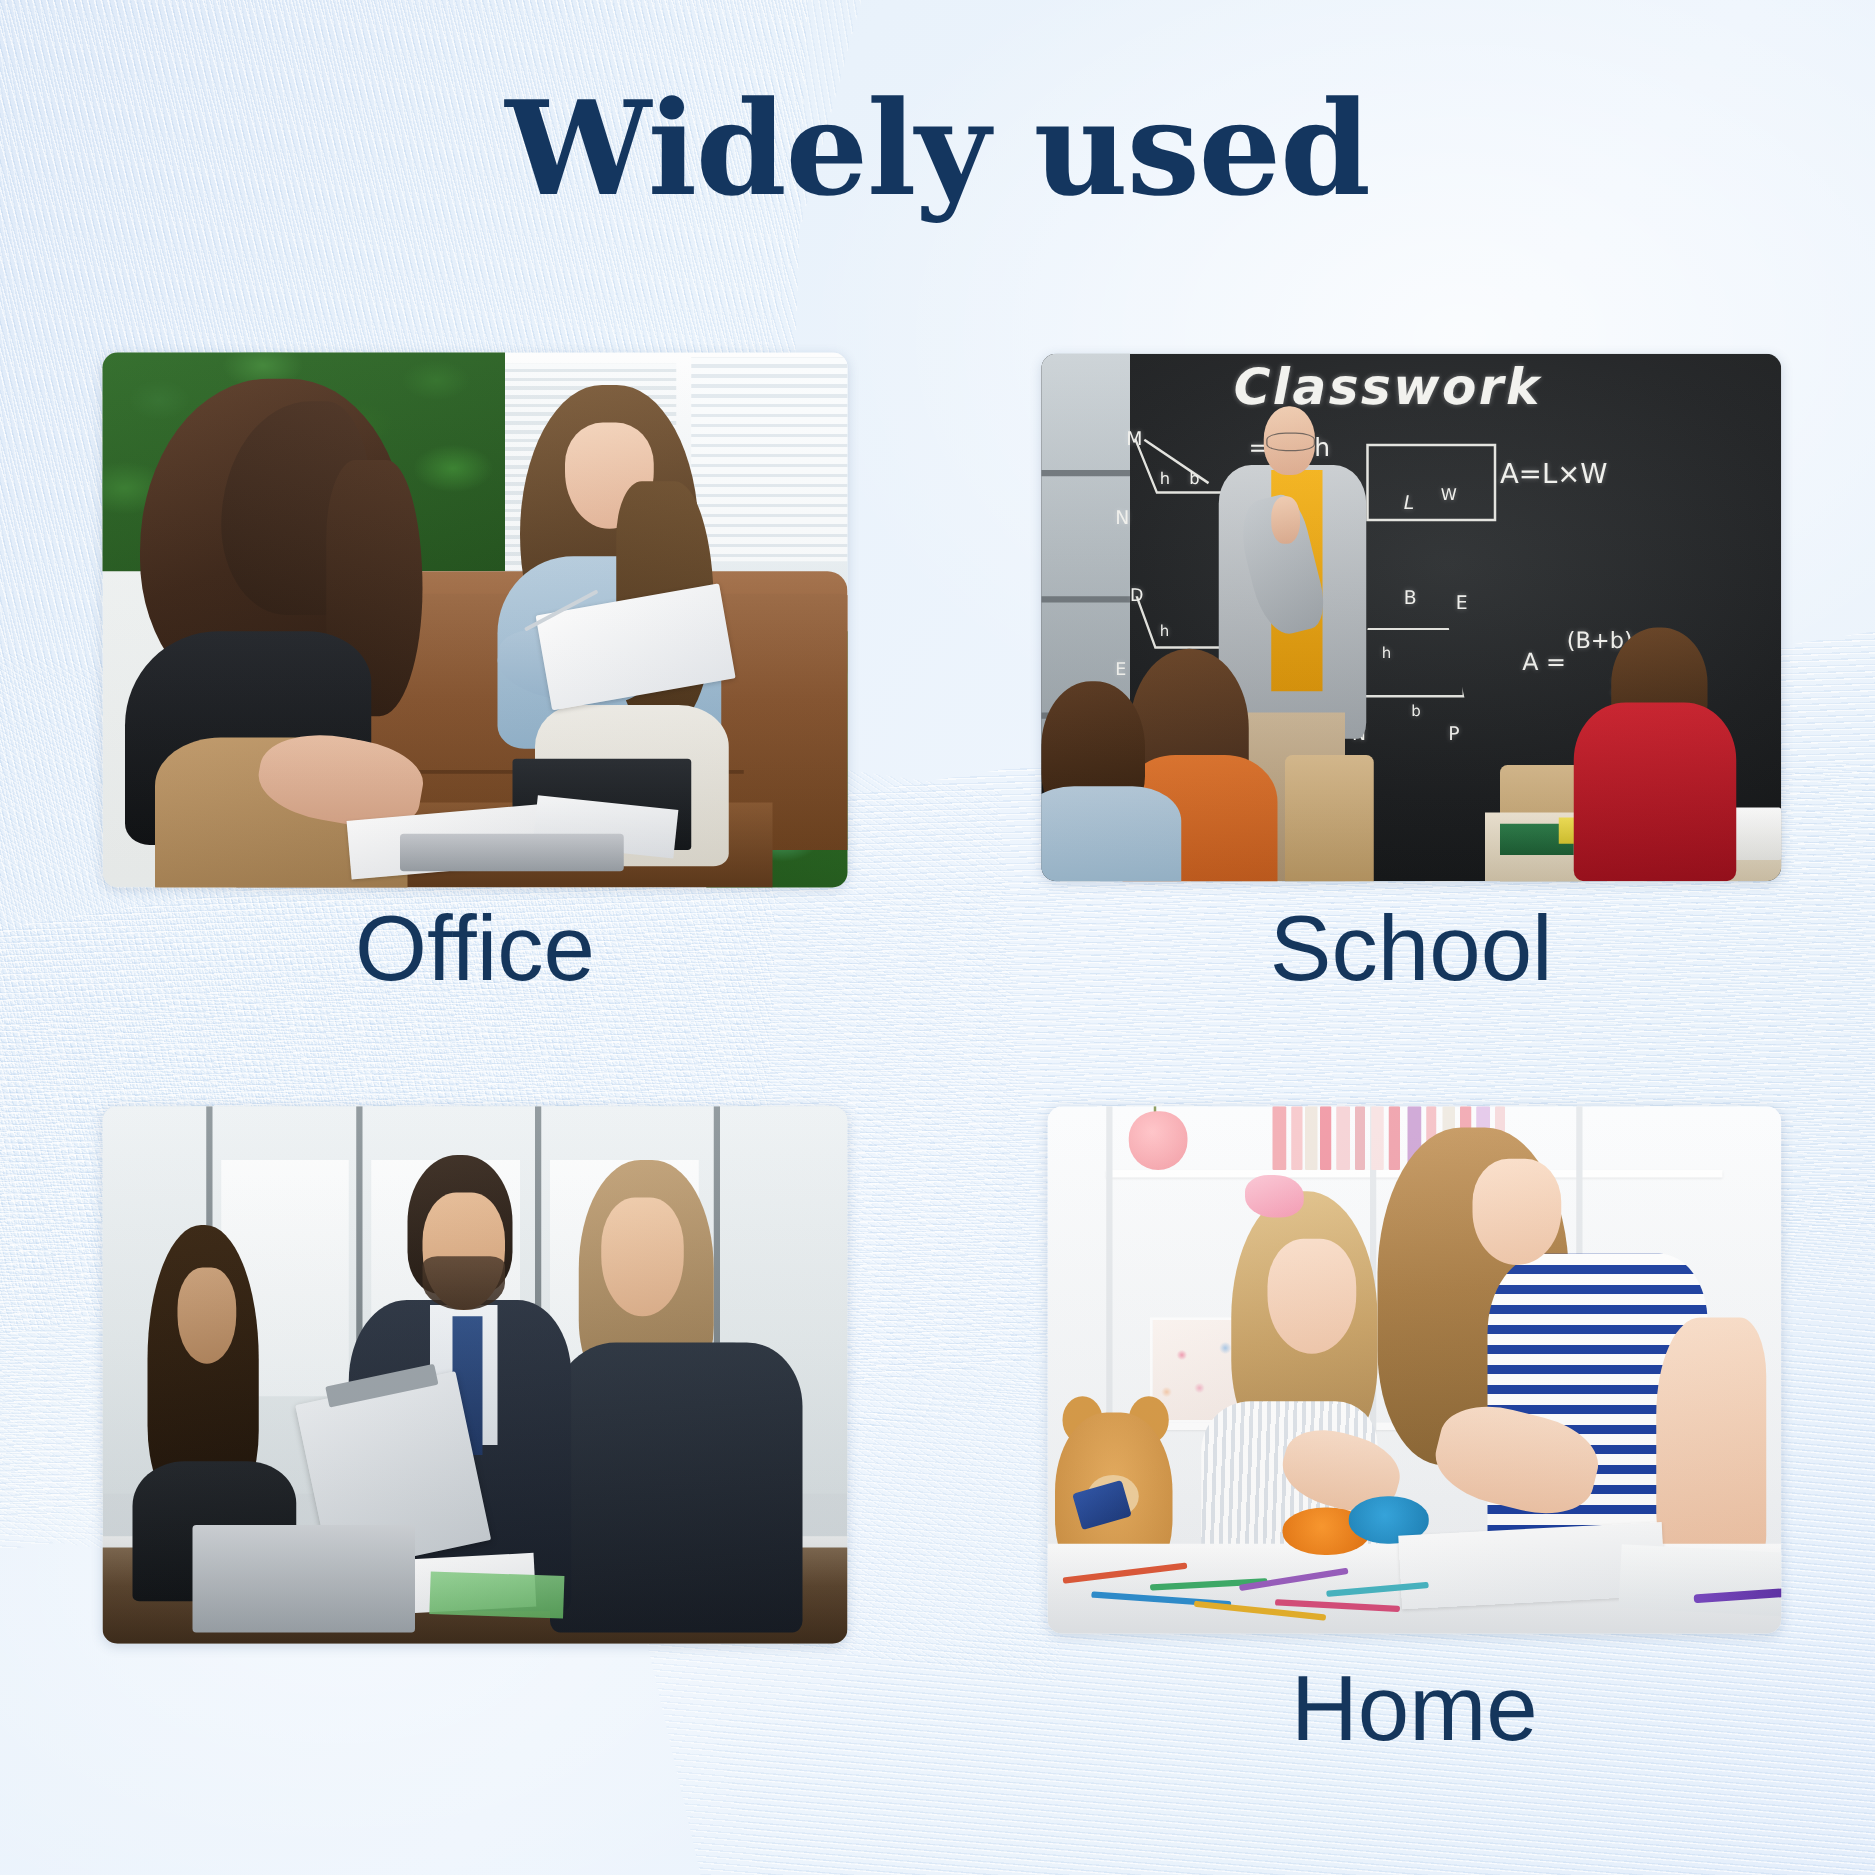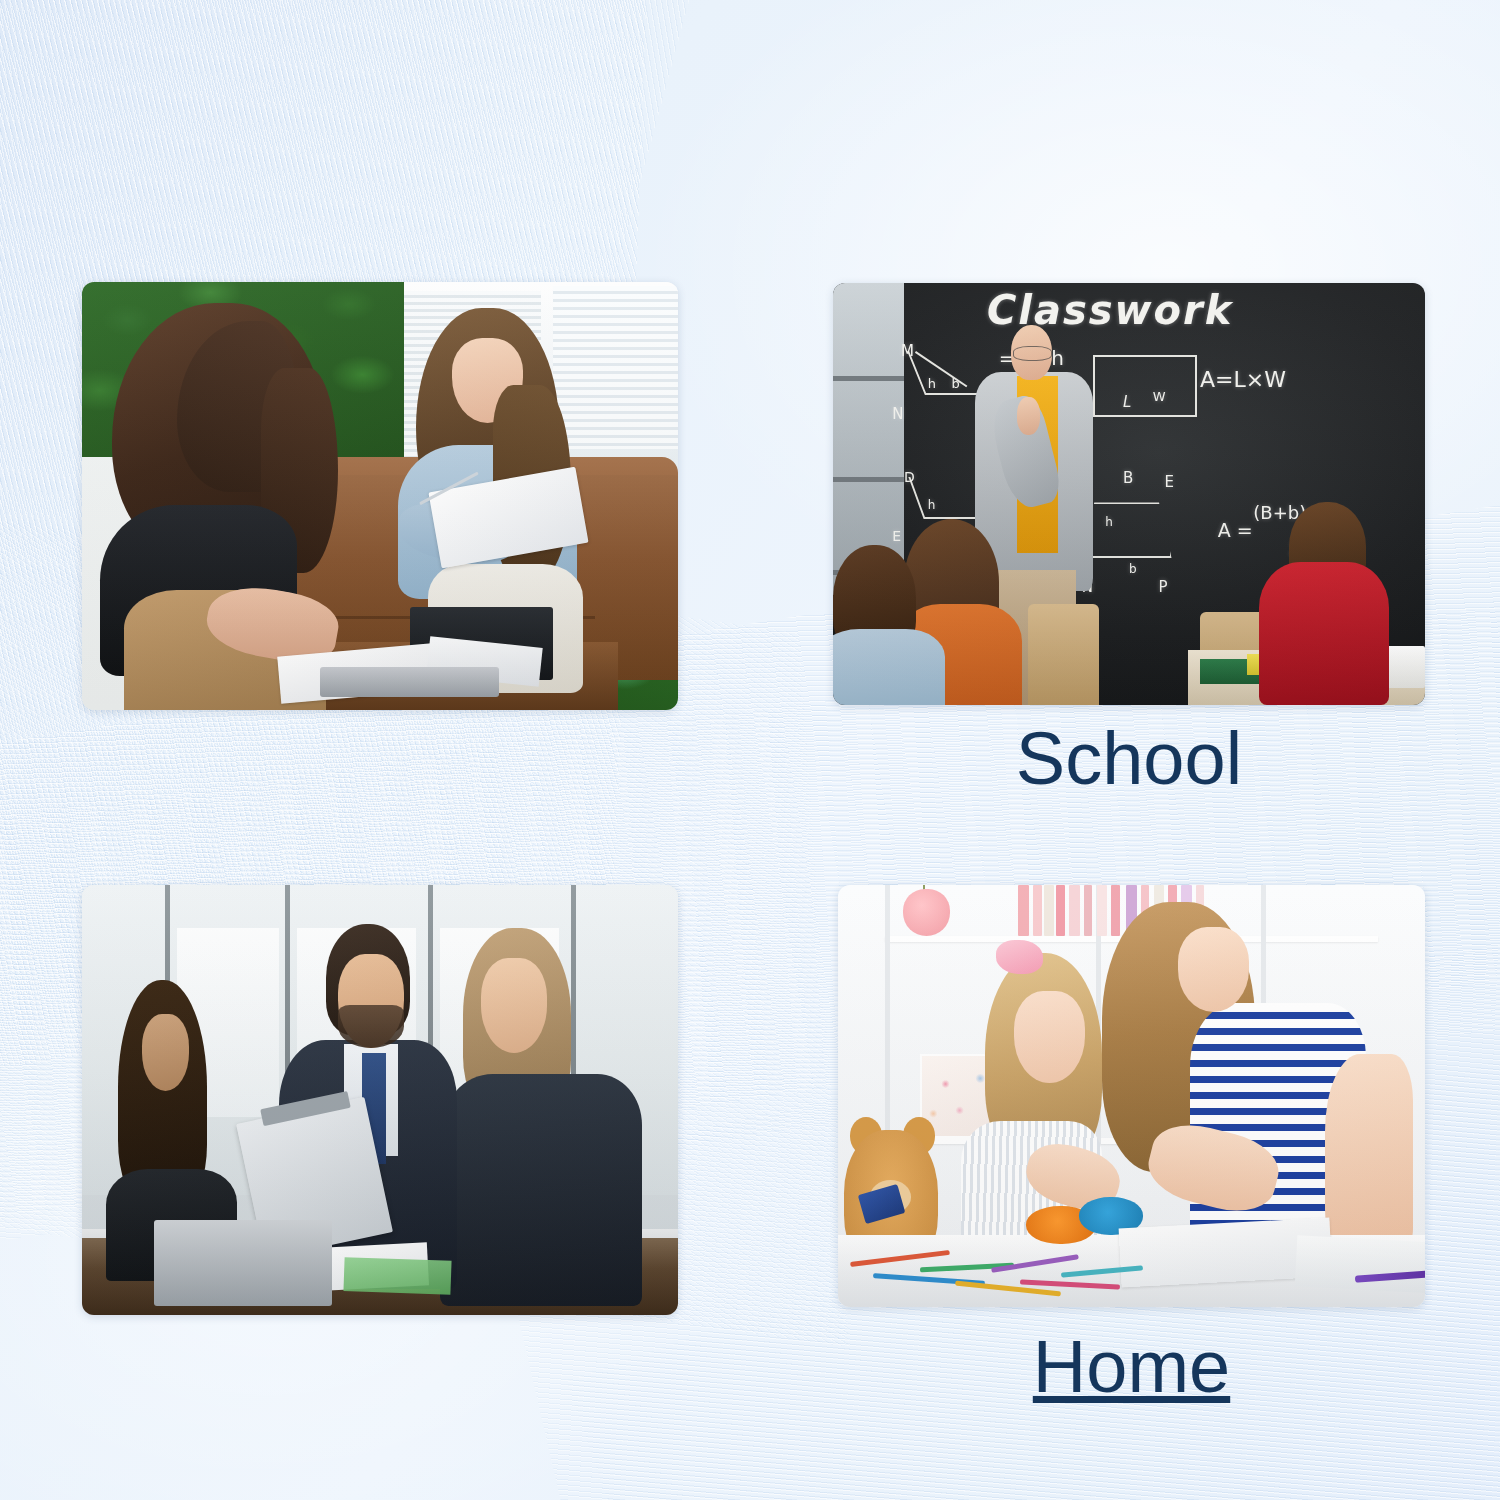--- a/index.html
+++ b/index.html
@@ -105,21 +105,21 @@
   }
 
   
   .card-office { left: 82px;  top: 282px;  width: 596px; height: 428px; }
   .cap-office  { left: 82px;  top: 722px;  width: 596px; }
   .card-school { left: 833px; top: 283px;  width: 592px; height: 422px; }
   .cap-school  { left: 833px; top: 722px;  width: 592px; }
   .card-bank   { left: 82px;  top: 885px;  width: 596px; height: 430px; }
   .cap-bank    { left: 82px;  top: 1330px; width: 596px; }
   .card-home   { left: 838px; top: 885px;  width: 587px; height: 422px; }
-  .cap-home    { left: 838px; top: 1330px; width: 587px; text-decoration: underline; }
+  .cap-home    { left: 838px; top: 1330px; width: 587px; }
 
   
   .office-bg { position:absolute; inset:0; background:
       linear-gradient(180deg,#f3f6f6 0%, #eef1f0 100%); }
   .of-window { position:absolute; left:46%; top:0; width:54%; height:52%;
       background: linear-gradient(180deg,#fdfdfd 0%, #eef3f6 60%, #e3ebef 100%); }
   .of-blinds { position:absolute; left:47%; top:2%; width:30%; height:40%;
       background: repeating-linear-gradient(180deg,#f8fafb 0px,#f8fafb 4px,#dfe6ea 4px,#dfe6ea 7px);
       opacity:.95; }
   .of-blinds2 { position:absolute; left:79%; top:1%; width:21%; height:38%;
@@ -412,20 +412,21 @@
   <div class="bg-layer bg-base"></div>
   <div class="wave-fan fan-a"></div>
   <div class="wave-fan fan-b"></div>
   <div class="wave-fan fan-g"></div>
   <div class="wave-fan fan-c"></div>
   <div class="wave-fan fan-d"></div>
   <div class="wave-fan fan-e"></div>
   <div class="wave-fan fan-f"></div>
   <div class="bg-layer bg-soft"></div>
 
+  <div class="title">Widely used</div>
 
   <div class="card card-office">
     <div class="photo">
       <div class="office-bg"></div>
       <div class="of-window"></div>
       <div class="of-blinds"></div>
       <div class="of-blinds2"></div>
       <div class="of-foliage"></div>
       <div class="of-foliage2"></div>
       <div class="of-sofa-back"></div>
@@ -449,20 +450,21 @@
       <div class="of-w1-body"></div>
       <div class="of-w1-skirt"></div>
       <div class="of-w1-arm"></div>
       <div class="of-laptop"></div>
       <div class="of-papers"></div>
       <div class="of-papers2"></div>
       <div class="of-laptop-b"></div>
       <div class="photo-shade"></div>
     </div>
   </div>
+  <div class="caption cap-office">Office</div>
 
   <div class="card card-school">
     <div class="photo">
       <div class="sc-board"></div>
       <div class="sc-shelf"></div>
       <div class="sc-shelf-bar" style="top:22%"></div>
       <div class="sc-shelf-bar" style="top:46%"></div>
       <div class="sc-shelf-bar" style="top:68%"></div>
 
       <div class="chalk sc-title">Classwork</div>

